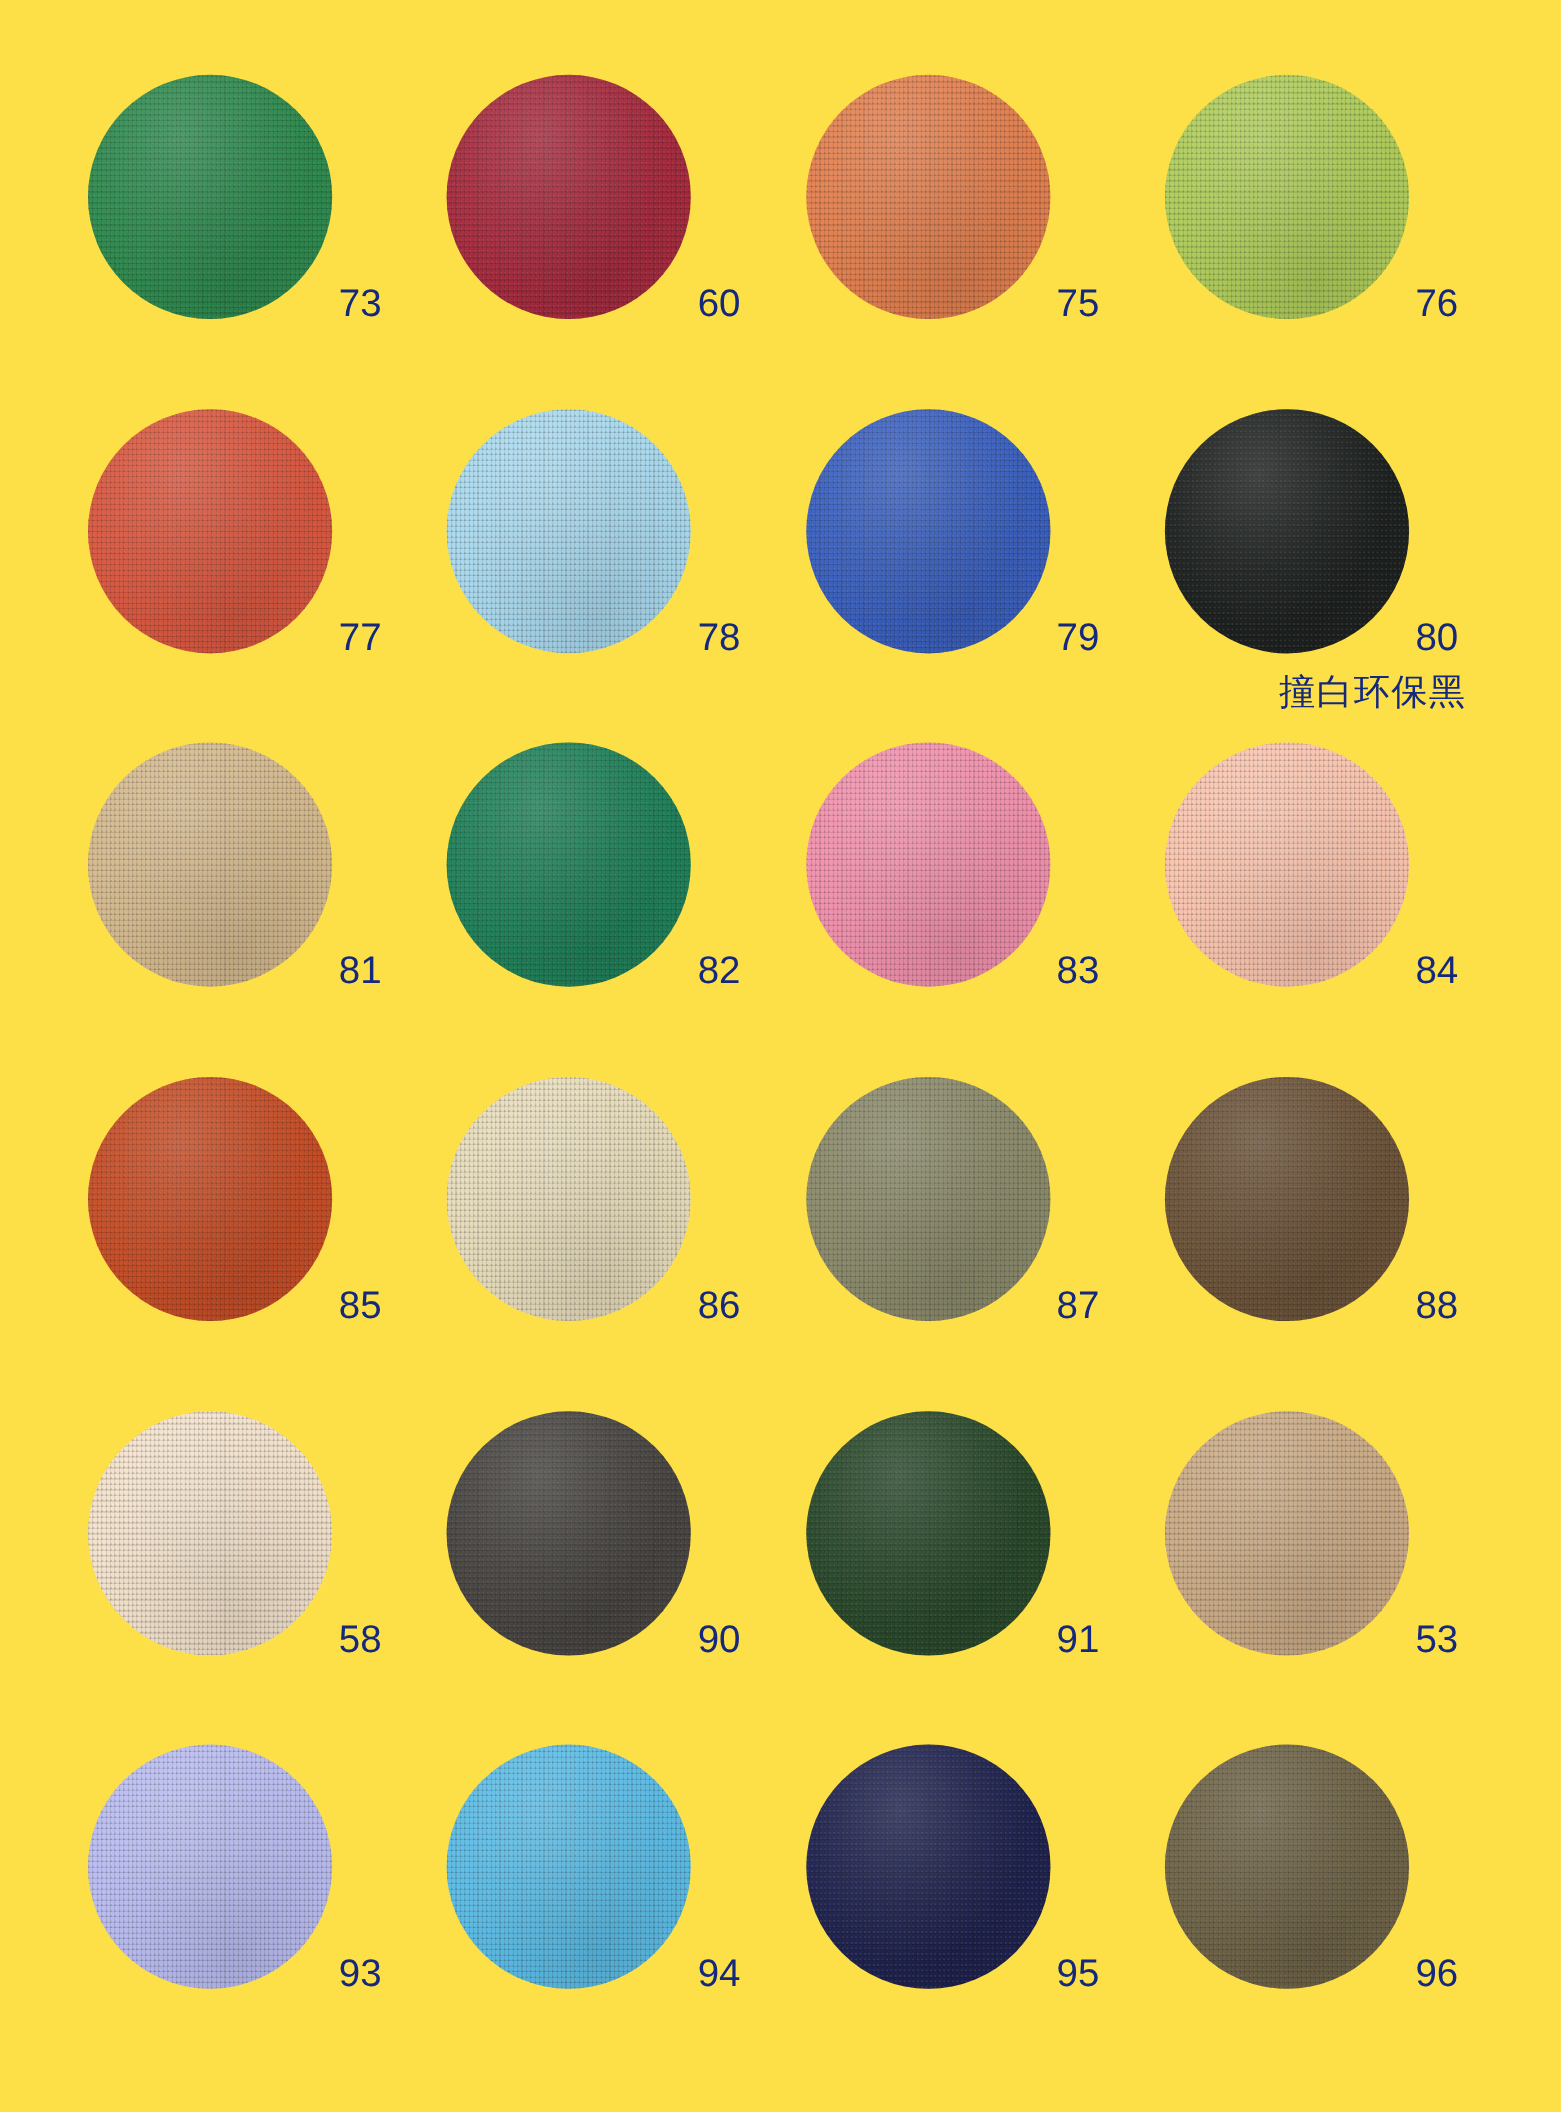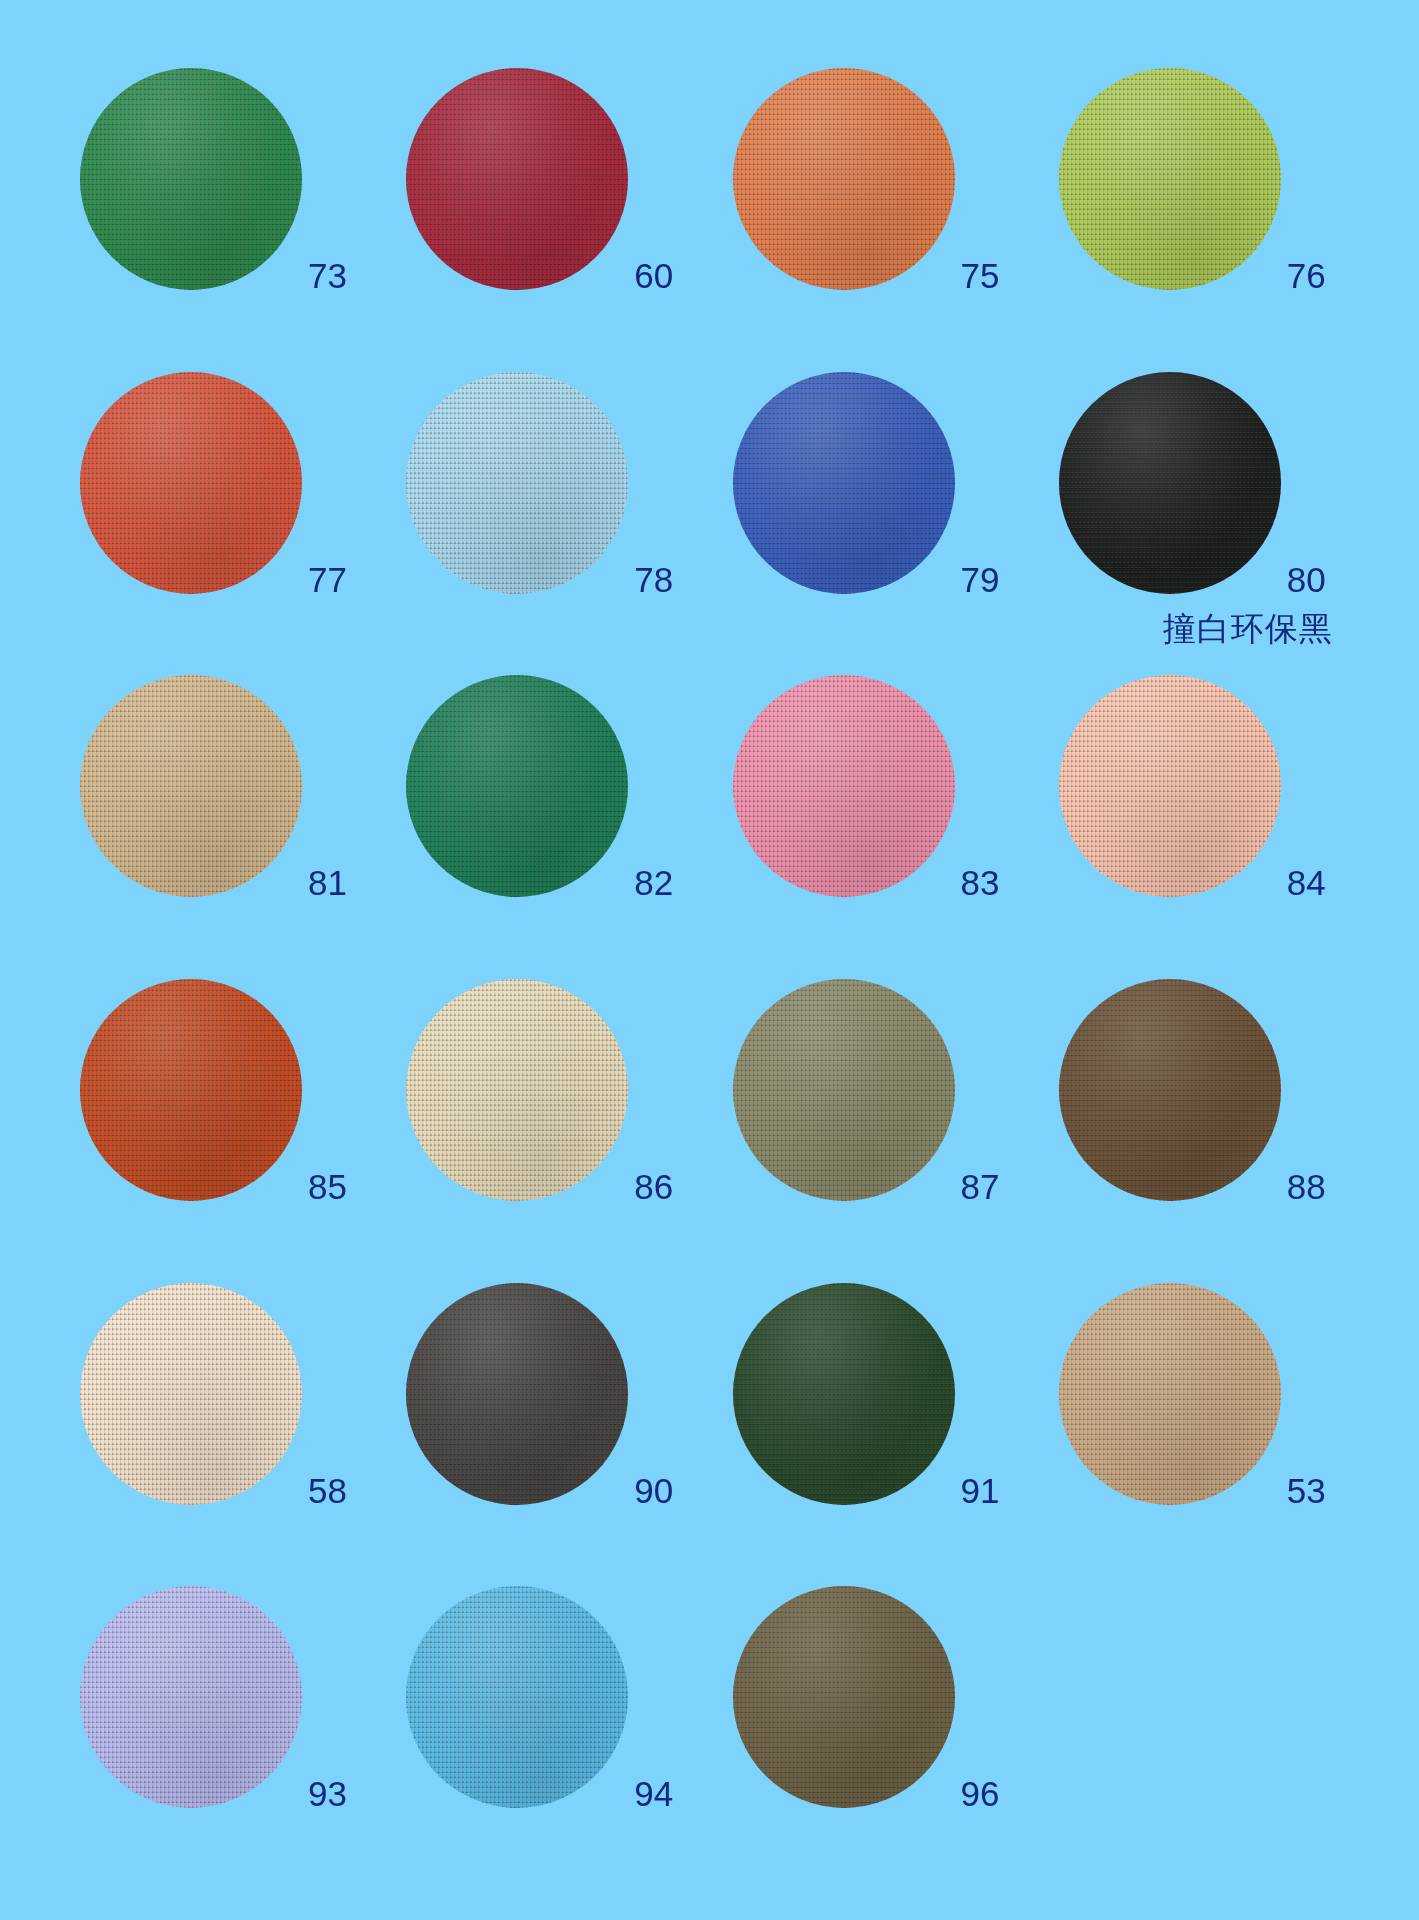--- a/index.html
+++ b/index.html
@@ -11,21 +11,21 @@
     width: 1419px;
     height: 1920px;
     font-family: "Liberation Sans", sans-serif;
     overflow: hidden;
   }
 
   #sheet {
     position: relative;
     width: 1419px;
     height: 1920px;
-    background: #7dd3fc;
+    background: #fde047;
   }
 
   .swatch-grid {
     position: absolute;
     left: 0;
     top: 0;
     width: 1419px;
     height: 1920px;
     display: grid;
     grid-template-columns: repeat(4, 1fr);
@@ -305,20 +305,28 @@
       <div class="swatch-cell">
         <div class="swatch-disc-wrap">
           <div class="swatch-disc" style="background-color: rgb(91, 188, 230);">
             <div class="disc-shade"></div>
           </div>
         </div>
         <div class="swatch-number">94</div>
       </div>
       <div class="swatch-cell">
         <div class="swatch-disc-wrap">
+          <div class="swatch-disc" style="background-color: rgb(32, 35, 79);">
+            <div class="disc-shade"></div>
+          </div>
+        </div>
+        <div class="swatch-number">95</div>
+      </div>
+      <div class="swatch-cell">
+        <div class="swatch-disc-wrap">
           <div class="swatch-disc" style="background-color: rgb(110, 99, 71);">
             <div class="disc-shade"></div>
           </div>
         </div>
         <div class="swatch-number">96</div>
       </div>
     </div>
 </div>
 
 </body></html>

